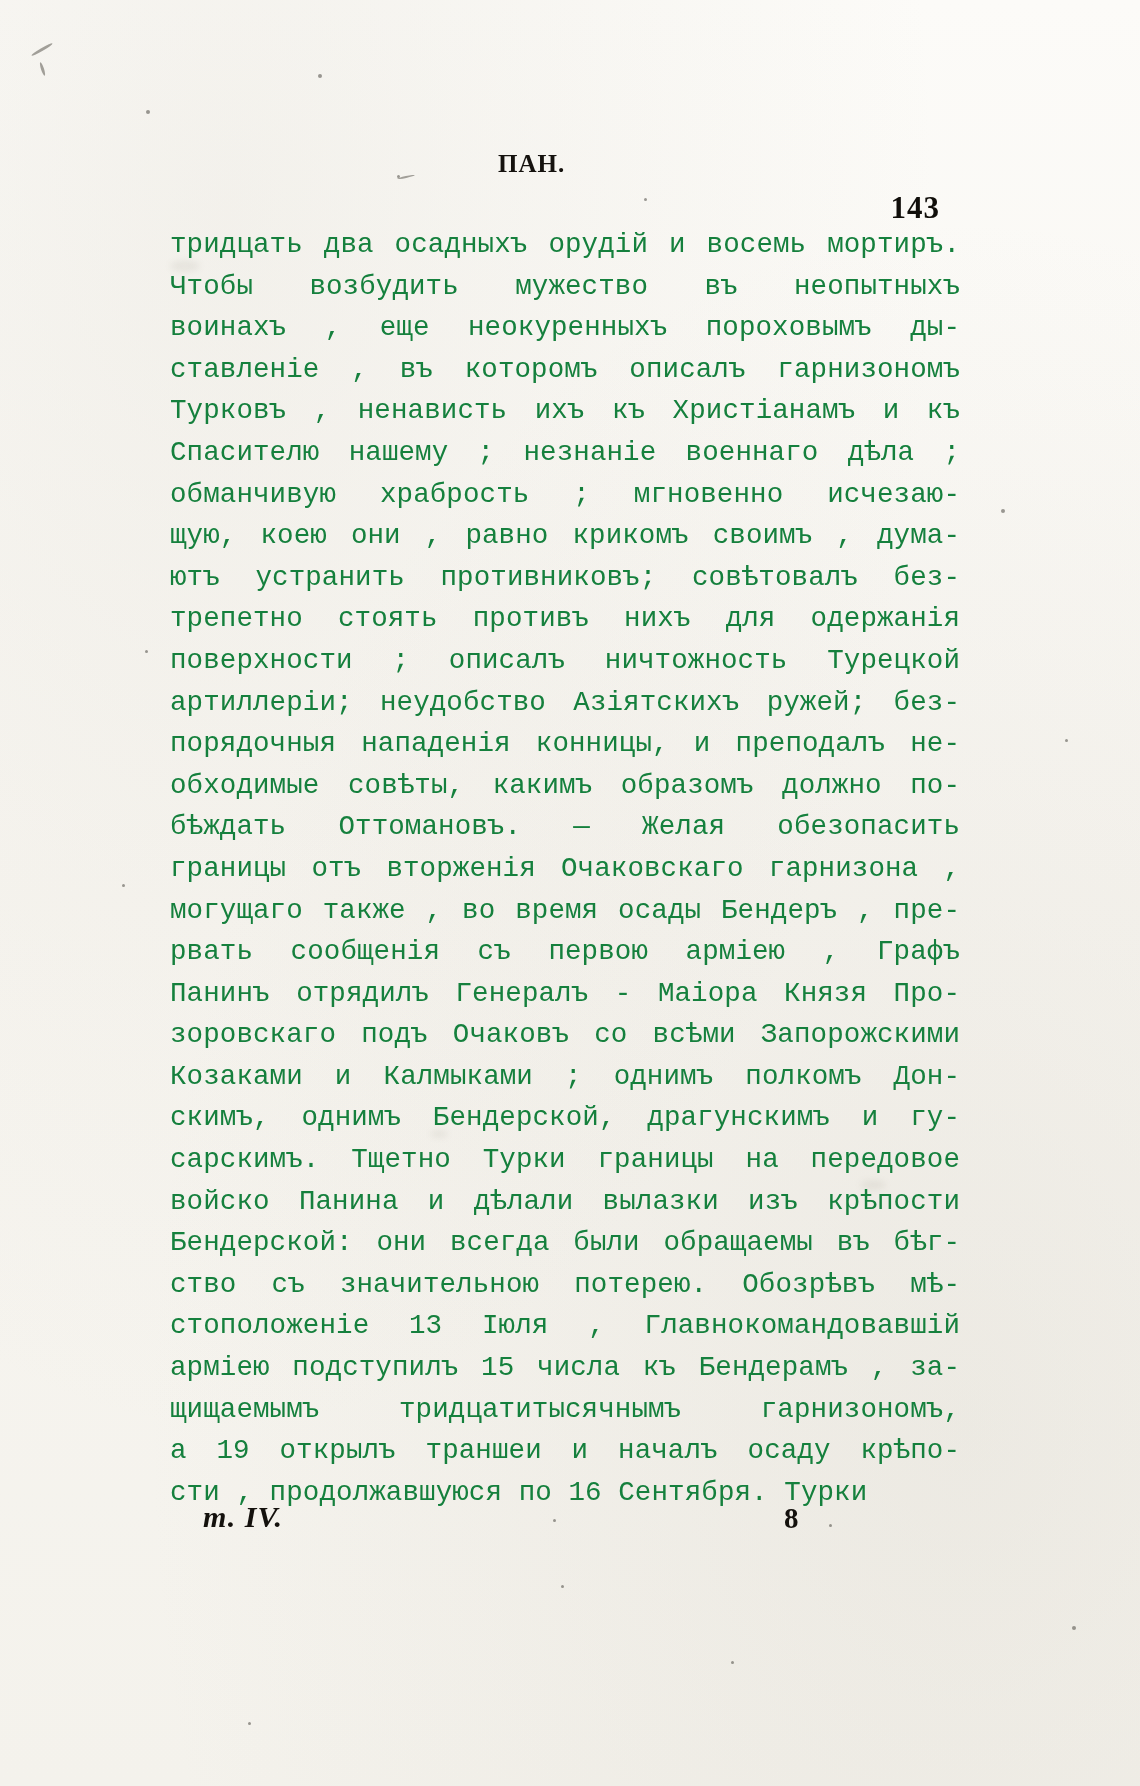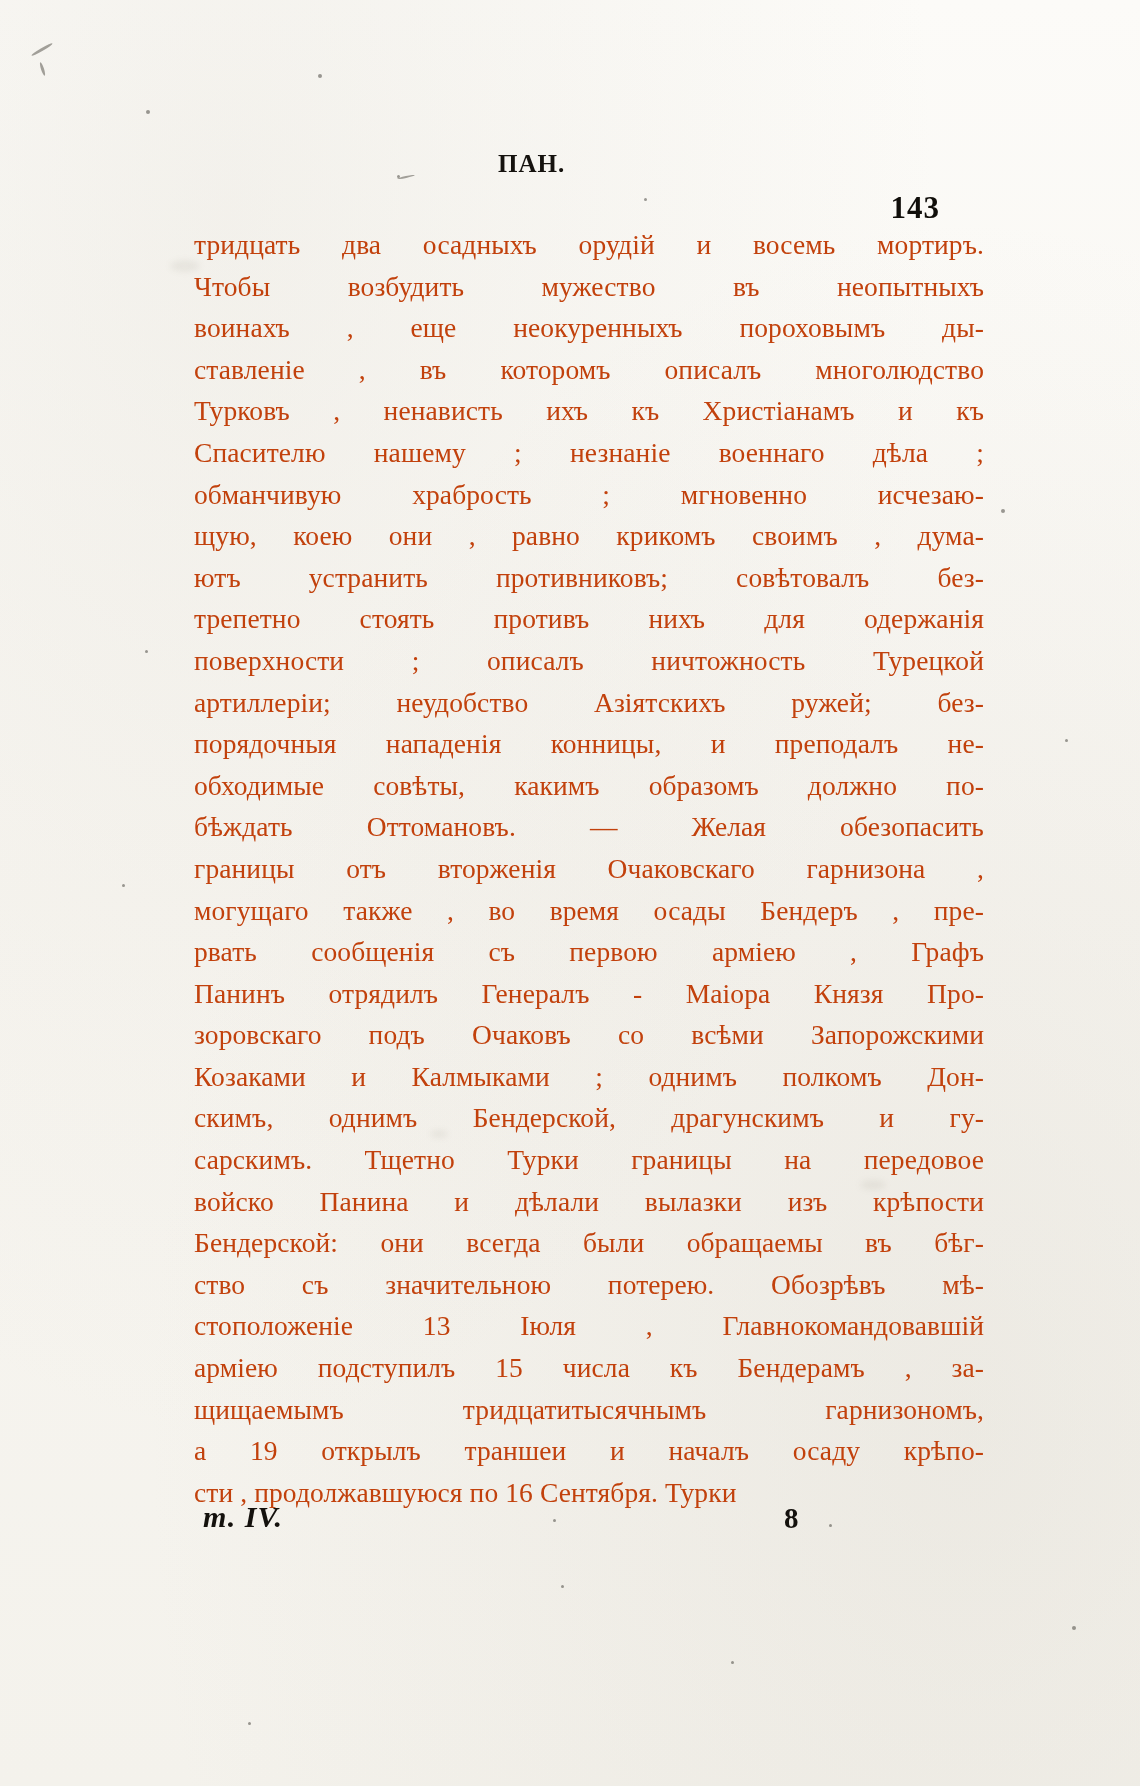--- a/index.html
+++ b/index.html
@@ -68,25 +68,24 @@
     letter-spacing: 1px;
     margin-top: 44px;
   }
   .body-text {
     position: absolute;
     left: 152px;
     top: 224px;
     width: 790px;
     font-size: 27.5px;
     line-height: 41.6px;
-    color: #c2410c;
+    color: #15803d;
     text-align: justify;
-    font-family: Liberation Serif, serif;
+    font-family: Liberation Mono, monospace;
     letter-spacing: 0.1px;
-    margin-left: 24px;
   }
   .body-text p {
     margin: 0;
   }
   .line {
     display: block;
     white-space: nowrap;
   }
   .line.j {
     text-align: justify;
@@ -169,21 +168,21 @@
   <div class="header">
     <div class="running-title">ПАН.</div>
     <div class="folio">143</div>
   </div>
 
   <div class="body-text">
     <p id="body-paragraph">
         <span class="line j">тридцать два осадныхъ орудій и восемь мортиръ.</span>
         <span class="line j">Чтобы возбудить мужество въ неопытныхъ</span>
         <span class="line j">воинахъ , еще неокуренныхъ пороховымъ ды-</span>
-        <span class="line j">ставленіе , въ которомъ описалъ многолюдство</span>
+        <span class="line j">ставленіе , въ которомъ описалъ гарнизономъ</span>
         <span class="line j">Турковъ , ненависть ихъ къ Христіанамъ и къ</span>
         <span class="line j">Спасителю нашему ; незнаніе военнаго дѣла ;</span>
         <span class="line j">обманчивую храбрость ; мгновенно исчезаю-</span>
         <span class="line j">щую, коею они , равно крикомъ своимъ , дума-</span>
         <span class="line j">ютъ устранить противниковъ; совѣтовалъ без-</span>
         <span class="line j">трепетно стоять противъ нихъ для одержанія</span>
         <span class="line j">поверхности ; описалъ ничтожность Турецкой</span>
         <span class="line j">артиллеріи; неудобство Азіятскихъ ружей; без-</span>
         <span class="line j">порядочныя нападенія конницы, и преподалъ не-</span>
         <span class="line j">обходимые совѣты, какимъ образомъ должно по-</span>

